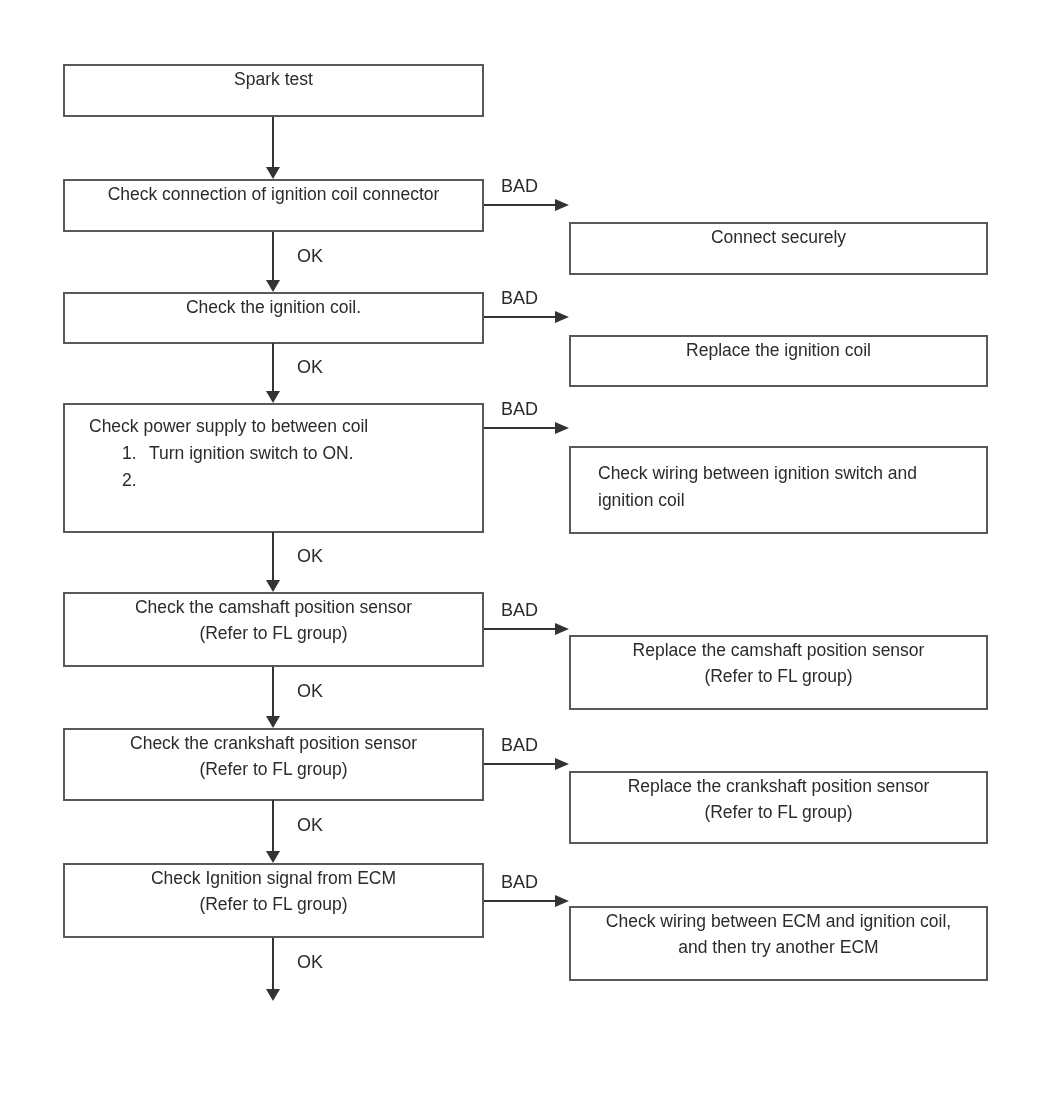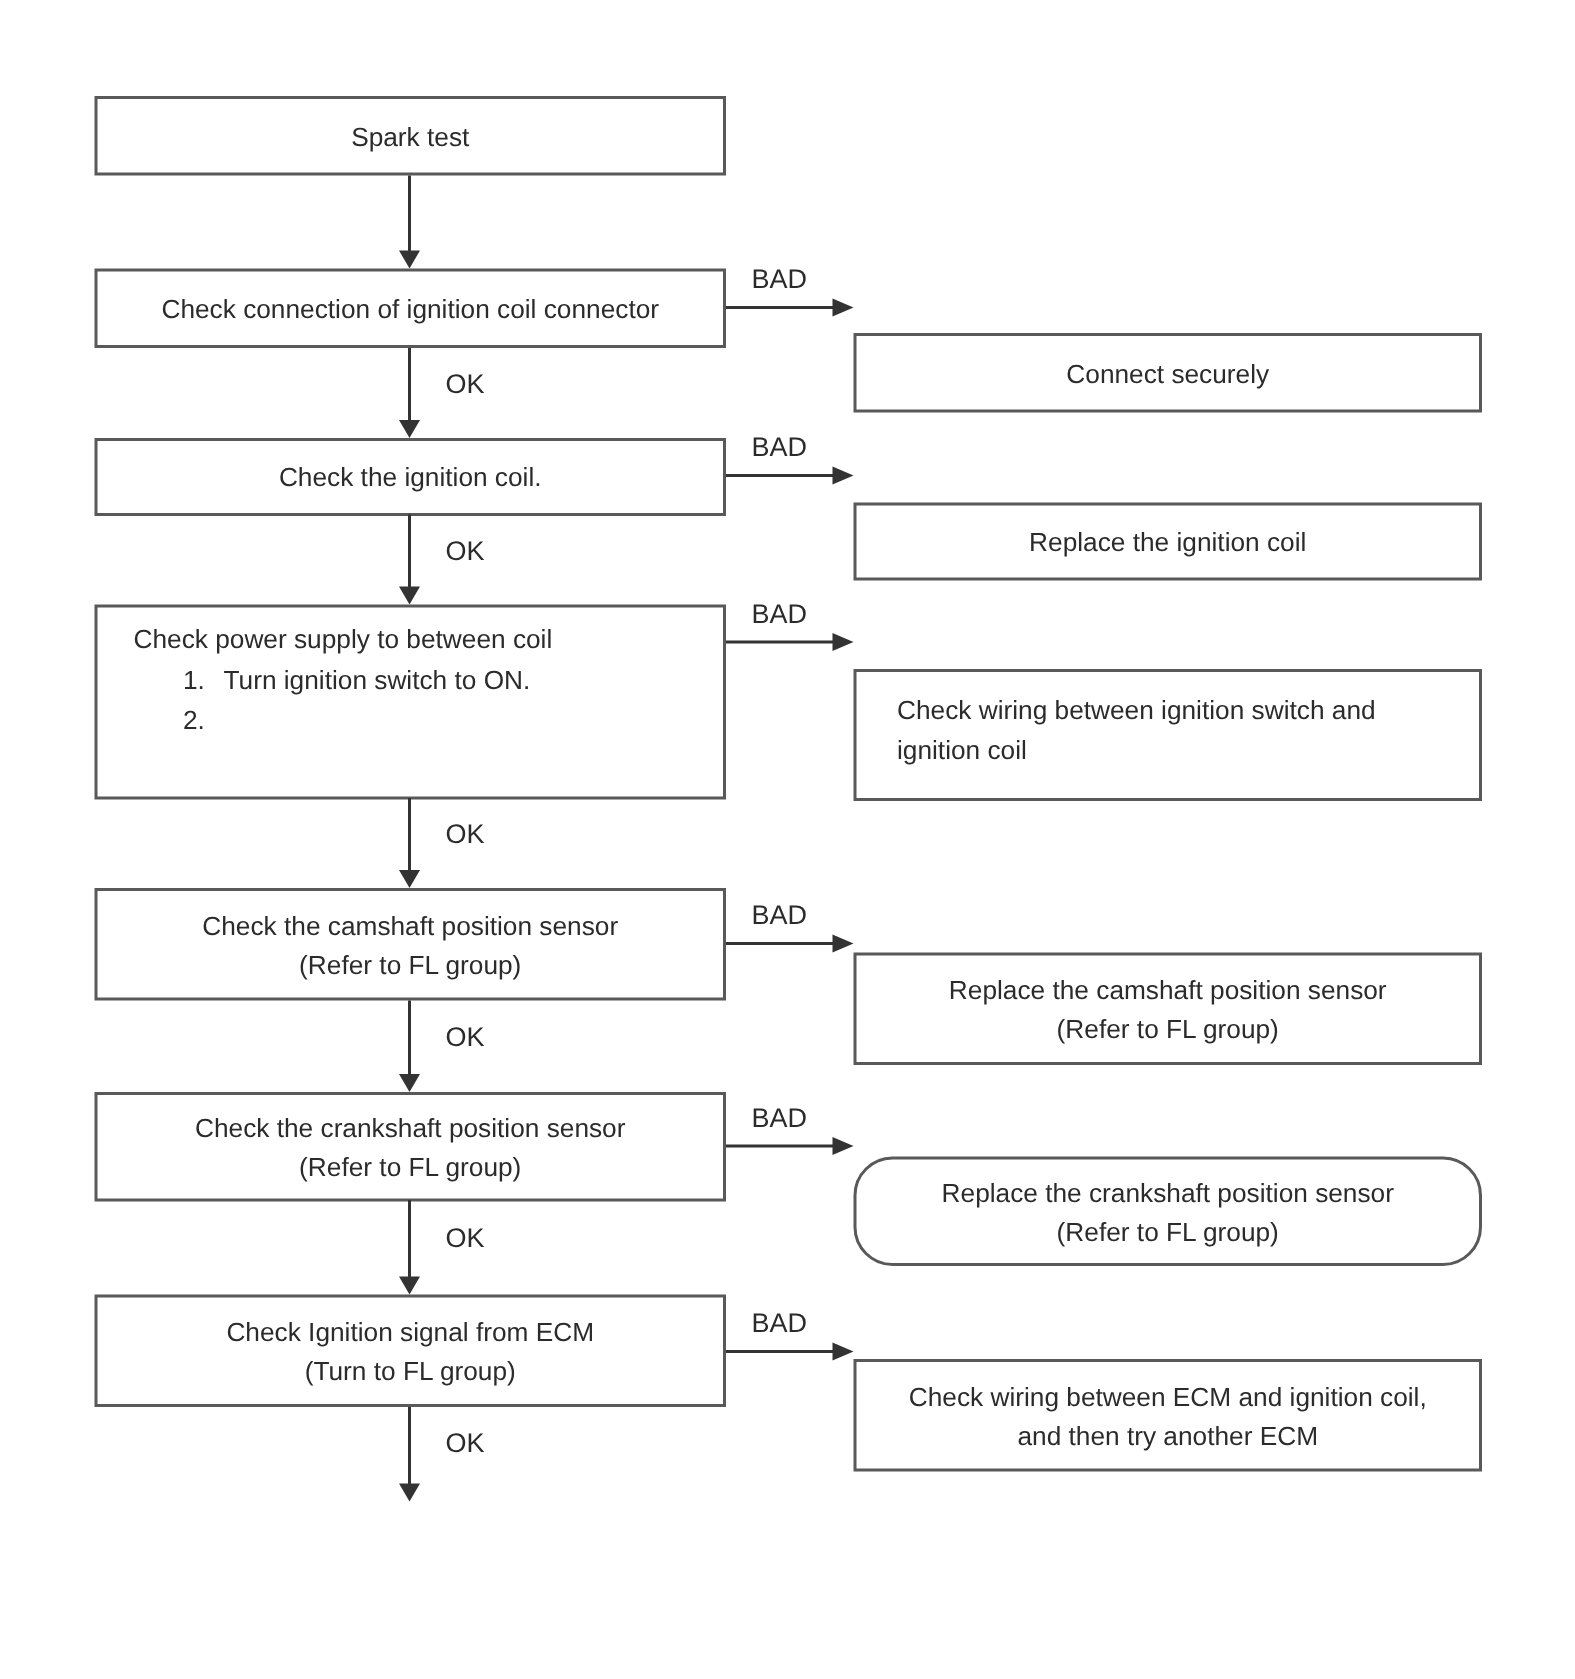--- a/index.html
+++ b/index.html
@@ -16,39 +16,39 @@
     background:var(--background);
     font-family:"Liberation Sans", sans-serif;
     color:var(--text);
     overflow:hidden;
   }
   
   .box{
     position:absolute;
     border:2px solid var(--box-border);
     background:var(--background);
-    display:flex;align-items:center;justify-content:center;
+    display:flex;align-items:flex-start;justify-content:center;
     text-align:center;
     font-size:17.5px;line-height:26px;
   }
   .lines{white-space:pre-line;}
   .col-l{left:63px;width:421px;}
   .col-r{left:569px;width:419px;margin-top:43px;}
 
   .b-start{top:64px;height:53px;}
   .b-c0{top:179px;height:53px;}
   .b-a0{top:179px;height:53px;}
   .b-c1{top:292px;height:52px;}
   .b-a1{top:292px;height:52px;}
   .b-c2{top:403px;height:130px;display:block;text-align:left;padding:8px 8px 0 24px;line-height:27px;}
   .b-a2{top:403px;height:88px;justify-content:flex-start;align-items:flex-start;text-align:left;padding:12px 16px 0 27px;line-height:27px;}
   .b-c3{top:592px;height:75px;}
   .b-a3{top:592px;height:75px;}
   .b-c4{top:728px;height:73px;}
-  .b-a4{top:728px;height:73px;border-radius:26px;}
+  .b-a4{top:728px;height:73px;}
   .b-c5{top:863px;height:75px;}
   .b-a5{top:863px;height:75px;}
   .b-end{top:1001px;height:54px;}
 
   .li{display:flex;padding-left:33px;}
   .li .num{width:27px;flex:none;}
 
   
   .vline{position:absolute;left:272px;width:2px;background:var(--line);}
   .vhead{position:absolute;left:266px;width:0;height:0;
@@ -109,21 +109,21 @@
 (Refer to FL group)</div>
   </div>
 
   <div class="box col-l b-c4">
     <div class="lines">Check the crankshaft position sensor
 (Refer to FL group)</div>
   </div>
 
   <div class="box col-l b-c5">
     <div class="lines">Check Ignition signal from ECM
-(Turn to FL group)</div>
+(Refer to FL group)</div>
   </div>
 
 
   <div class="box col-r b-a0">
     <div class="lines">Connect securely</div>
   </div>
 
   <div class="box col-r b-a1">
     <div class="lines">Replace the ignition coil</div>
   </div>

